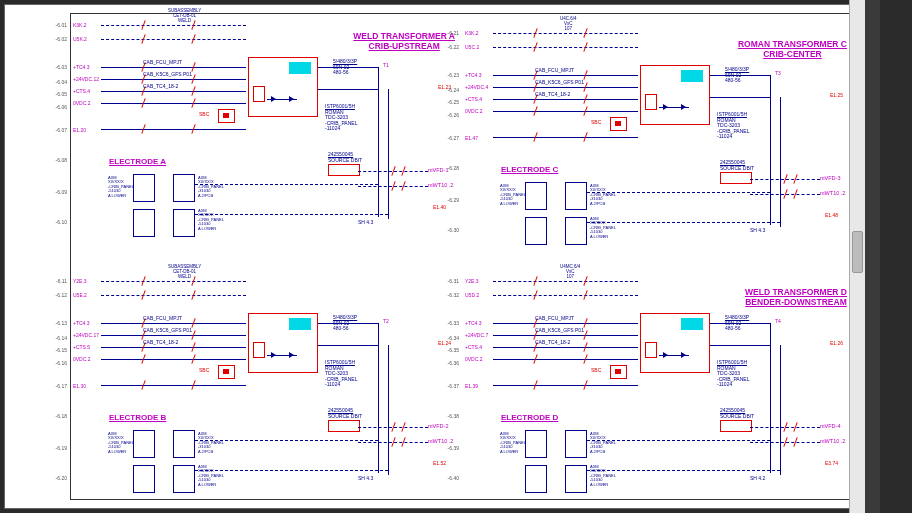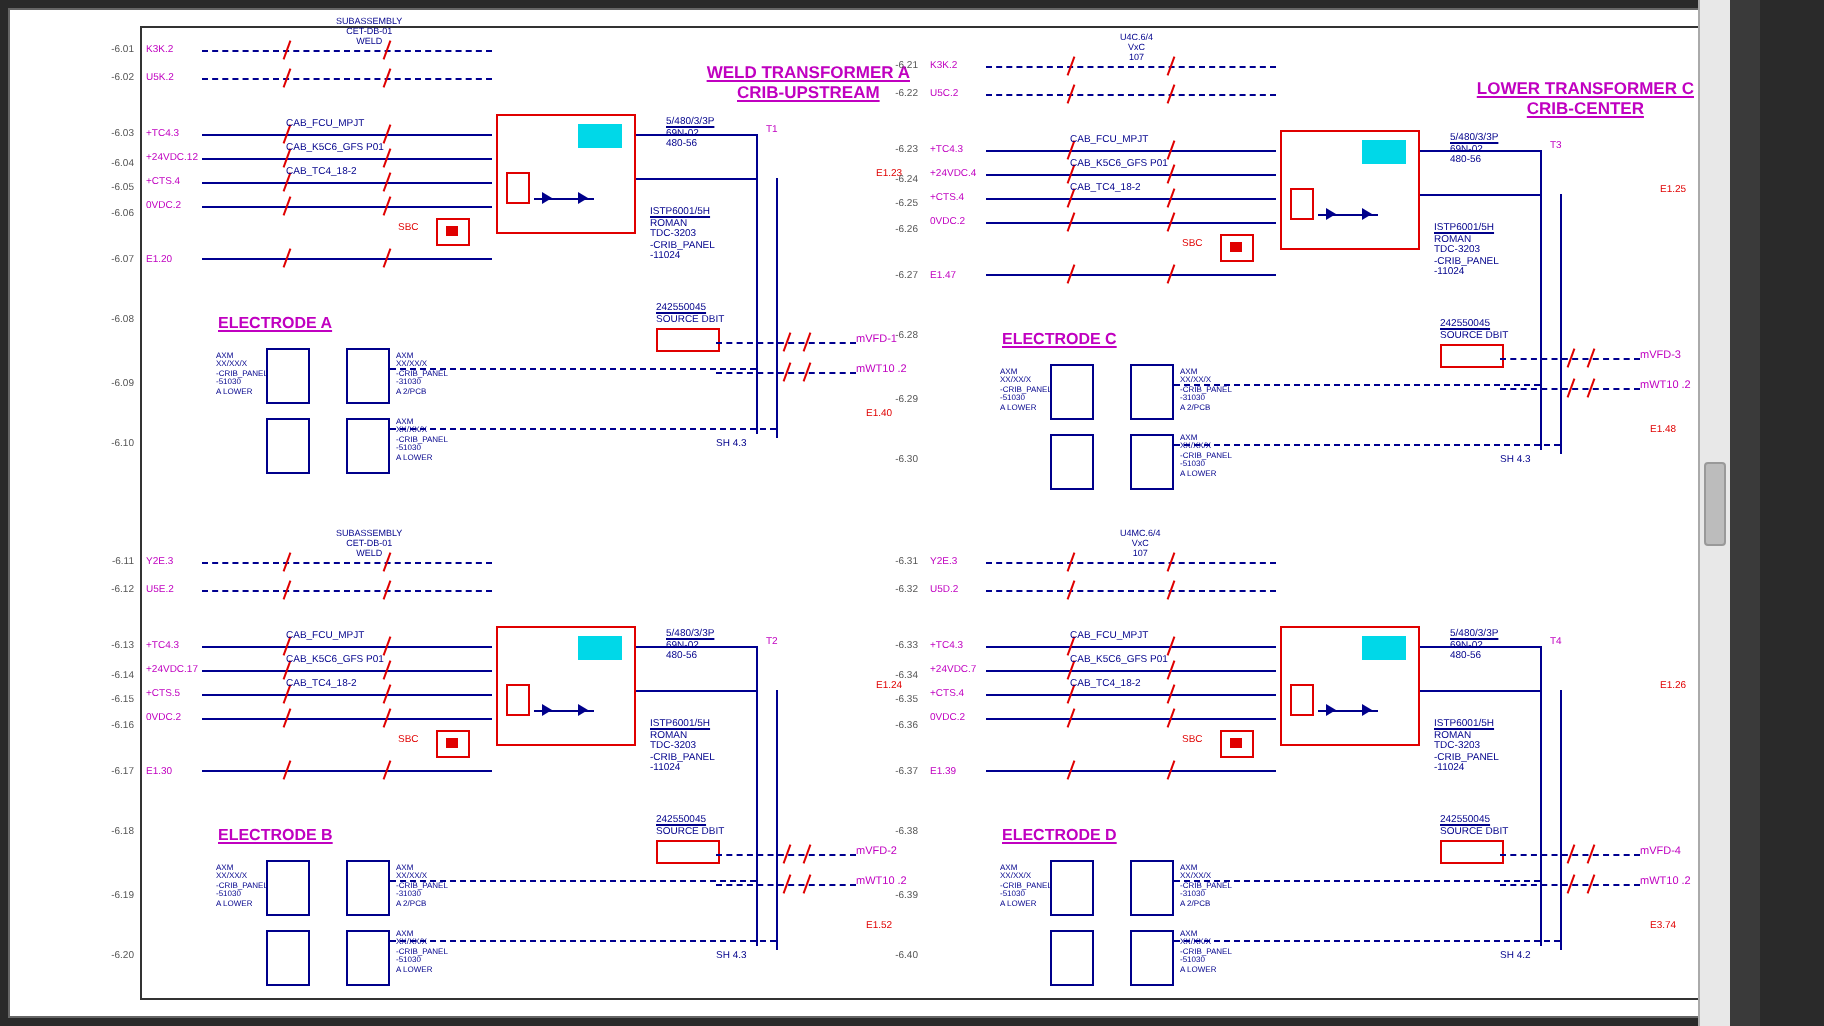--- a/index.html
+++ b/index.html
@@ -470,21 +470,21 @@
         <div class="wire dashed" style="left:285px;top:162px;width:70px;"></div>
         <div class="wire dashed" style="left:285px;top:177px;width:70px;"></div>
         <div class="red-slash" style="left:320px;top:157px;"></div>
         <div class="red-slash" style="left:330px;top:157px;"></div>
         <div class="red-slash" style="left:320px;top:172px;"></div>
         <div class="red-slash" style="left:330px;top:172px;"></div>
         <div class="tag b" style="left:285px;top:210px;">SH 4.3</div>
       </div>
     <div class="q c">
         <div class="title">
-          <div>LOWER TRANSFORMER C</div>
+          <div>ROMAN TRANSFORMER C</div>
           <div>CRIB-CENTER</div>
         </div>
         <div class="electrode">ELECTRODE C</div>
         <div style="position:absolute;left:95px;top:0;font-size:4.5px;color:#00008b;text-align:center;line-height:1.1;">
           <div>U4C.6/4</div>
           <div>VxC</div>
           <div>107</div>
         </div>
         <div class="devblock top">
           <div style="text-decoration:underline;">5/480/3/3P</div>
@@ -587,20 +587,24 @@
         <div class="tag" style="left:360px;top:195px;">E1.48</div>
         <div class="wire dashed" style="left:285px;top:162px;width:70px;"></div>
         <div class="wire dashed" style="left:285px;top:177px;width:70px;"></div>
         <div class="red-slash" style="left:320px;top:157px;"></div>
         <div class="red-slash" style="left:330px;top:157px;"></div>
         <div class="red-slash" style="left:320px;top:172px;"></div>
         <div class="red-slash" style="left:330px;top:172px;"></div>
         <div class="tag b" style="left:285px;top:210px;">SH 4.3</div>
       </div>
     <div class="q d">
+        <div class="title">
+          <div>WELD TRANSFORMER D</div>
+          <div>BENDER-DOWNSTREAM</div>
+        </div>
         <div class="electrode">ELECTRODE D</div>
         <div style="position:absolute;left:95px;top:0;font-size:4.5px;color:#00008b;text-align:center;line-height:1.1;">
           <div>U4MC.6/4</div>
           <div>VxC</div>
           <div>107</div>
         </div>
         <div class="devblock top">
           <div style="text-decoration:underline;">5/480/3/3P</div>
           <div>69N-02</div>
           <div>480-56</div>

